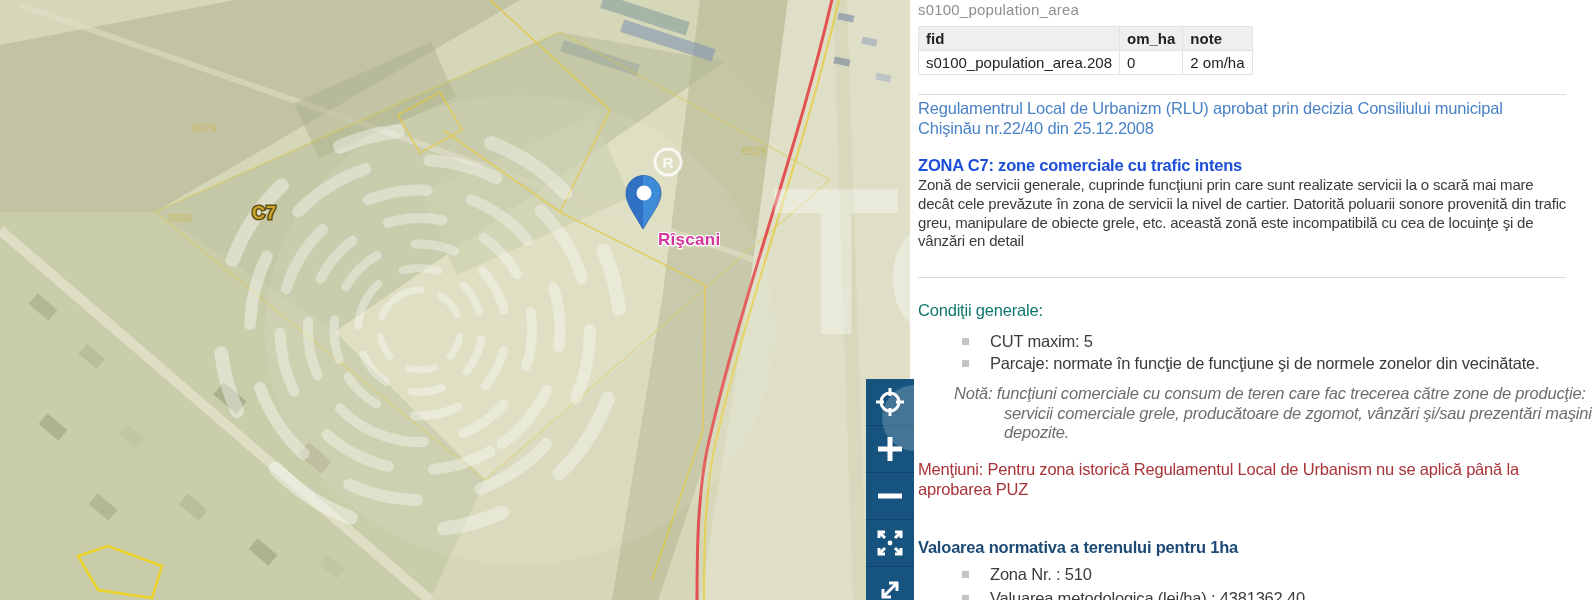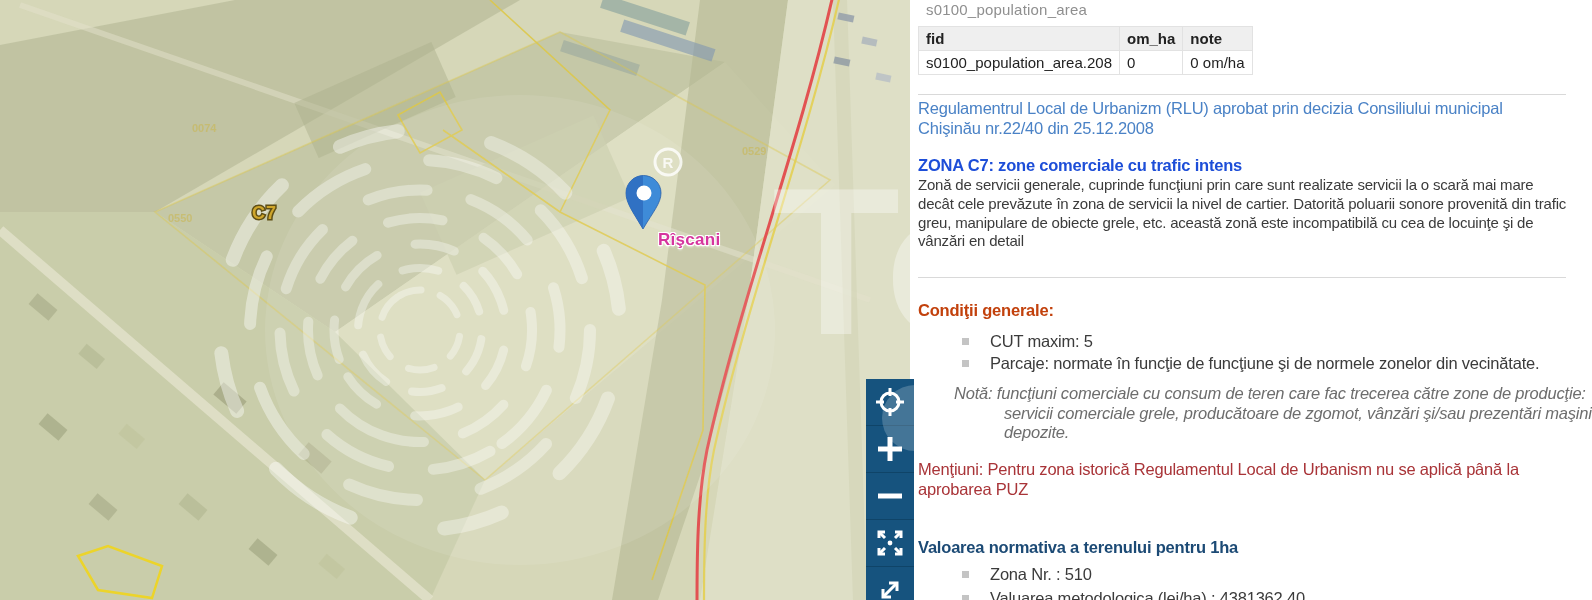--- a/index.html
+++ b/index.html
@@ -24,33 +24,33 @@
   #toolbar button {
     display:block; width:48px; height:47px; border:none; background:#16537e;
     border-bottom:1px solid #0f4468; cursor:pointer; padding:0;
     display:flex; align-items:center; justify-content:center; position:relative;
   }
   #toolbar svg { display:block; }
 
   
   #panel { position:absolute; left:910px; top:0; width:682px; height:600px; background:#fff; }
   #panel > * { position:absolute; left:8px; }
-  .tbl-title { top:1px; font-size:15px; color:#8f8f8f; letter-spacing:.2px;margin-left:8px; }
+  .tbl-title { top:1px; font-size:15px; color:#8f8f8f; letter-spacing:.2px; }
   table.attr { top:26px; border-collapse:collapse; font-size:15px; color:#222;border-radius:24px; }
   table.attr th, table.attr td { border:1px solid #e2e2e2; padding:3px 7px; text-align:left; font-weight:normal; white-space:nowrap; }
   table.attr th { background:#efefef; font-weight:bold; }
   table.attr th.c-fid, table.attr td.c-fid { min-width:183px; }
   table.attr th.c-omha, table.attr td.c-omha { min-width:48px; }
   .divider { width:648px; border-top:1px solid #d9d9d9; height:0; }
   #divider1 { top:94px; }
   #divider2 { top:277px; }
   .rlu { top:99px; width:644px; color:#4a82c6; font-size:16.5px; line-height:19.5px; letter-spacing:-.2px; }
   .zone-head { top:156px; width:650px; color:#1d4ed8; font-size:16.5px; font-weight:bold; letter-spacing:-.2px; }
   .zone-desc { top:176px; width:654px; color:#3b3b3b; font-size:15px; line-height:18.8px; letter-spacing:-.2px; }
-  .cond-head { top:301px; color:#c2410c; font-size:16.5px; font-weight:bold; letter-spacing:-.2px; }
+  .cond-head { top:301px; color:#0f766e; font-size:16.5px; font-weight:normal; letter-spacing:-.2px; }
   ul.sq { list-style:none; width:650px; }
   #cond-list { top:330px; }
   #val-list { top:562px; }
   ul.sq li { position:relative; padding-left:72px; font-size:16.5px; color:#3b3b3b; line-height:22px; letter-spacing:-.2px; }
   #val-list li { line-height:24px; }
   ul.sq li .bullet { position:absolute; left:44px; top:8px; width:7px; height:7px; background:#c4c4c4; }
   #val-list li .bullet { top:9px; }
   .note { top:384px; width:652px; font-style:italic; color:#6d6d6d; font-size:16.5px; line-height:19.5px;
     padding-left:50px; text-indent:-50px; letter-spacing:-.2px;margin-left:36px; }
   .mentions { top:459px; width:654px; color:#a93438; font-size:16.5px; line-height:20px; letter-spacing:-.2px; }
@@ -212,21 +212,21 @@
         <tr>
           <th class="c-fid">fid</th>
           <th class="c-omha">om_ha</th>
           <th class="c-note">note</th>
         </tr>
       </thead>
       <tbody>
         <tr>
           <td class="c-fid">s0100_population_area.208</td>
           <td class="c-omha">0</td>
-          <td class="c-note">0 om/ha</td>
+          <td class="c-note">2 om/ha</td>
         </tr>
       </tbody>
     </table>
 
     <div class="divider" id="divider1"></div>
 
     <p class="rlu">Regulamentrul Local de Urbanizm (RLU) aprobat prin decizia Consiliului municipal Chişinău nr.22/40 din 25.12.2008</p>
 
     <h3 class="zone-head">ZONA C7: zone comerciale cu trafic intens</h3>
     <p class="zone-desc">Zonă de servicii generale, cuprinde funcţiuni prin care sunt realizate servicii la o scară mai mare decât cele prevăzute în zona de servicii la nivel de cartier. Datorită poluarii sonore provenită din trafic greu, manipulare de obiecte grele, etc. această zonă este incompatibilă cu cea de locuinţe şi de vânzări en detail</p>

